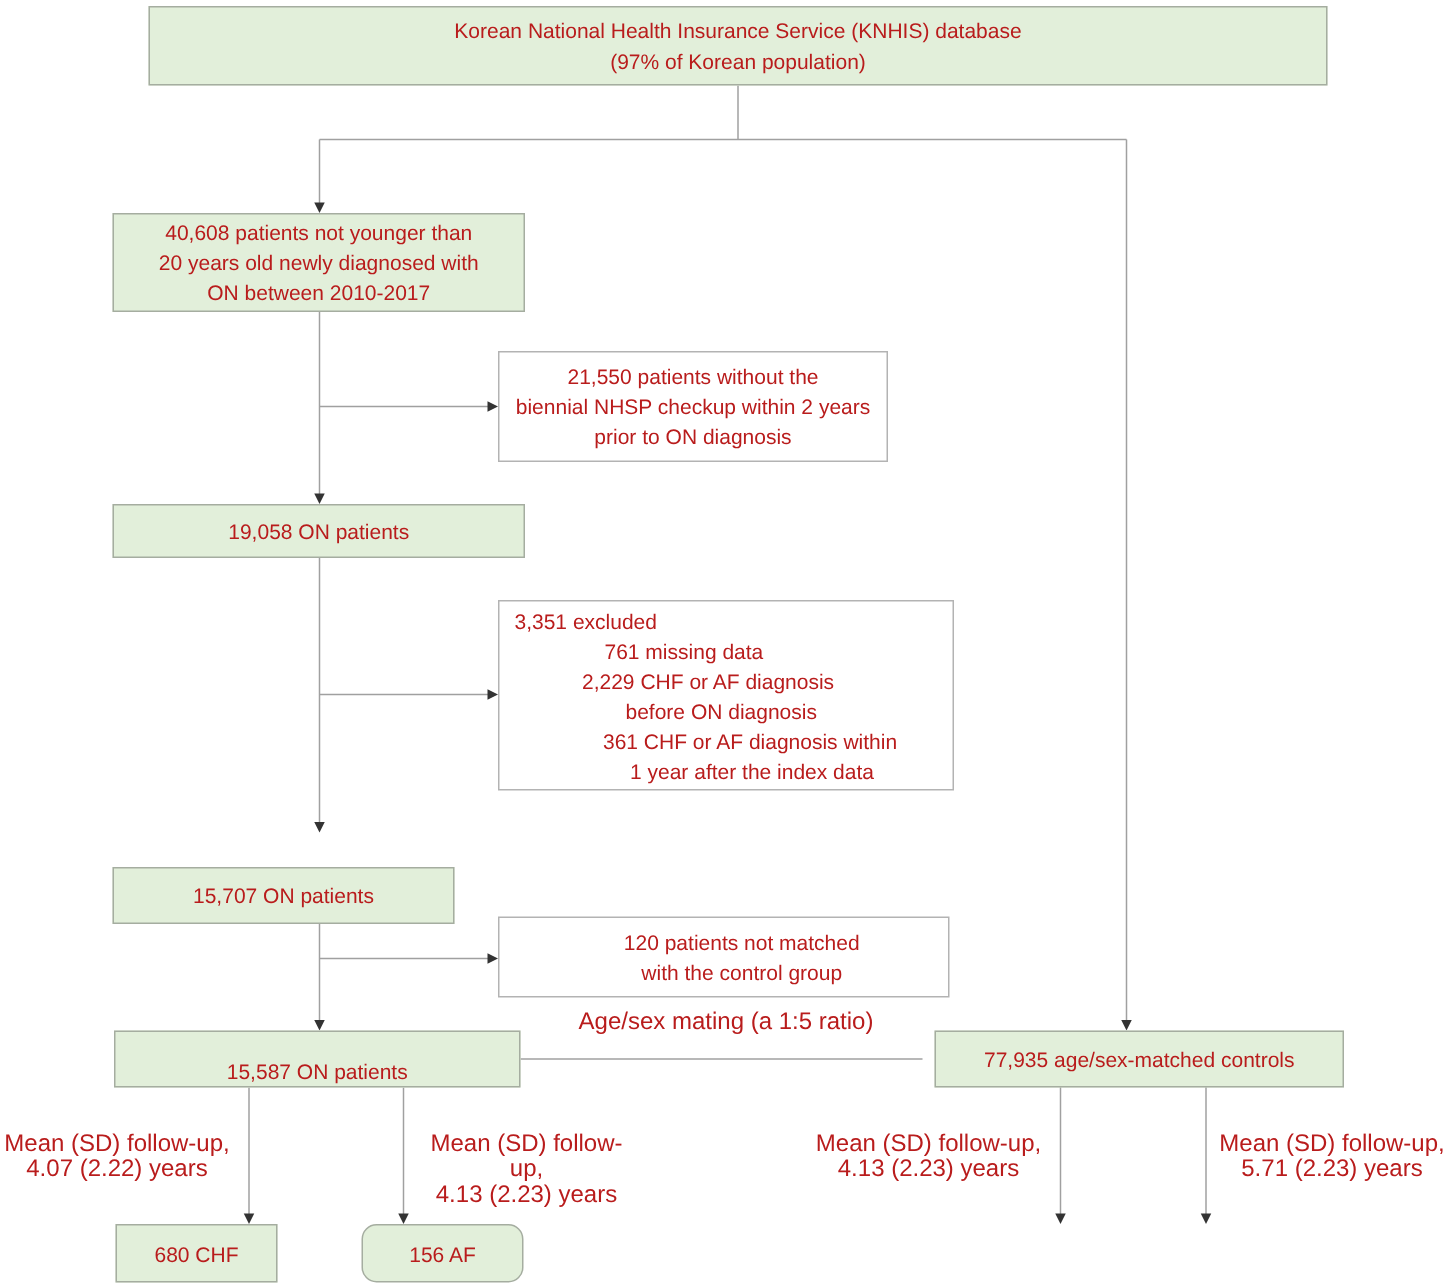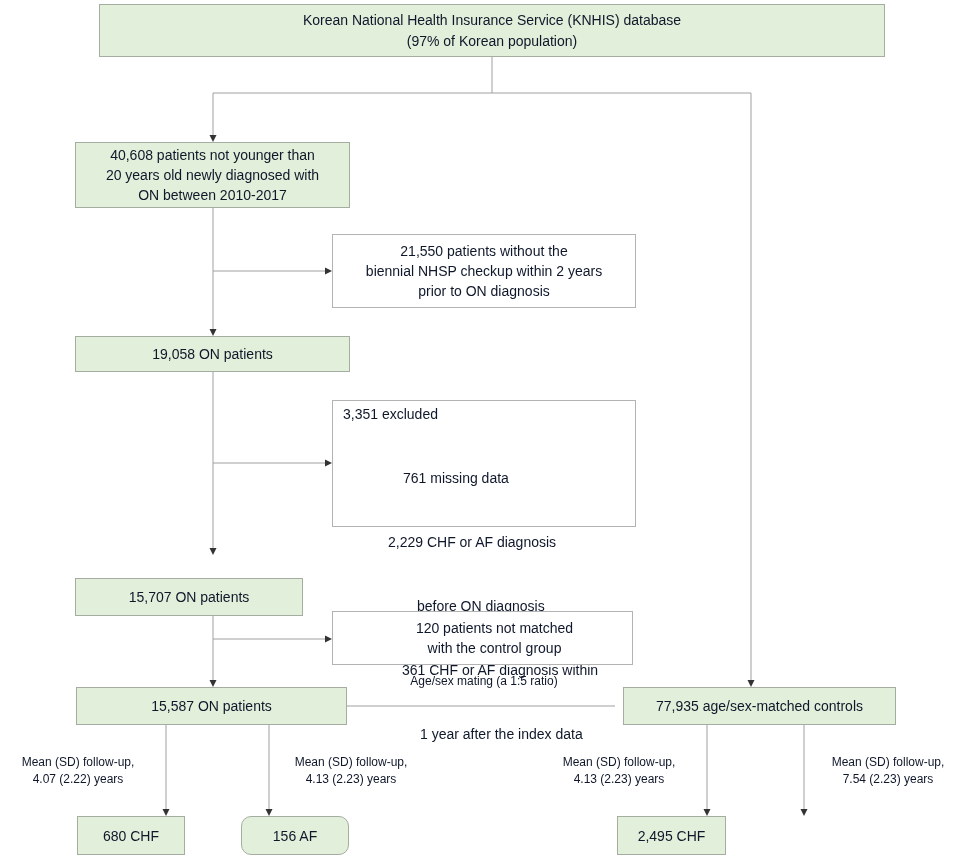--- a/index.html
+++ b/index.html
@@ -1,38 +1,38 @@
 <!DOCTYPE html>
 <html><head>
 <meta charset="utf-8">
 <style>
   html,body{margin:0;padding:0;background:#ffffff;}
   .canvas{
     position:relative;width:967px;height:856px;background:#ffffff;
-    font-family:"Liberation Sans",sans-serif;color:#0f172a;overflow:hidden;
+    font-family:"Liberation Sans",sans-serif;color:#b91c1c;overflow:hidden;
   }
   .connectors{position:absolute;left:0;top:0;}
   .connectors line{stroke:#a0a0a0;stroke-width:1;}
   .connectors polygon{fill:#333333;}
   .box{
     position:absolute;box-sizing:border-box;
     display:flex;flex-direction:column;justify-content:center;align-items:center;
     text-align:center;font-size:14px;line-height:20px;
   }
   .green{background:#e2efda;border:1px solid #a5ada0;}
   .white{background:#ffffff;border:1px solid #b3b3b3;}
   .box.src{line-height:21px;}
   .box.listbox{justify-content:flex-start;align-items:flex-start;text-align:left;padding-top:3px;}
   .listbox .ind0{padding-left:10px;}
   .listbox .ind1{padding-left:70px;}
   .listbox .ind2{padding-left:55px;}
   .listbox .ind3{padding-left:84px;}
   .listbox .ind4{padding-left:69px;}
   .listbox .ind5{padding-left:87px;}
-  .lbl{position:absolute;font-size:12px;line-height:17px;text-align:center;}
+  .lbl{position:absolute;font-size:16px;line-height:17px;text-align:center;}
 </style>
 </head>
 <body>
 
 <div class="canvas">
 
   <svg class="connectors" width="967" height="856" viewBox="0 0 967 856">
 
     <line x1="492" y1="57" x2="492" y2="93"></line>
 
@@ -72,49 +72,49 @@
     <div>Korean National Health Insurance Service (KNHIS) database</div>
     <div>(97% of Korean population)</div>
   </div>
 
   <div class="box green" style="left:75px;top:142px;width:275px;height:66px;">
     <div>40,608 patients not younger than</div>
     <div>20 years old newly diagnosed with</div>
     <div>ON between 2010-2017</div>
   </div>
 
-  <div class="box white" style="left:332px;top:234px;width:304px;height:74px;">
+  <div class="box white" style="left:332px;top:234px;width:260px;height:74px;">
     <div>21,550 patients without the</div>
     <div>biennial NHSP checkup within 2 years</div>
     <div>prior to ON diagnosis</div>
   </div>
 
   <div class="box green" style="left:75px;top:336px;width:275px;height:36px;">
     <div>19,058 ON patients</div>
   </div>
 
-  <div class="box white listbox" style="left:332px;top:400px;width:304px;height:127px;gap:44px;">
+  <div class="box white listbox" style="left:332px;top:400px;width:304px;height:127px;">
     <div class="ind0">3,351 excluded</div>
     <div class="ind1">761 missing data</div>
     <div class="ind2">2,229 CHF or AF diagnosis</div>
     <div class="ind3">before ON diagnosis</div>
     <div class="ind4">361 CHF or AF diagnosis within</div>
     <div class="ind5">1 year after the index data</div>
   </div>
 
   <div class="box green" style="left:75px;top:555px;width:228px;height:38px;margin-top:23px;">
     <div>15,707 ON patients</div>
   </div>
 
   <div class="box white" style="left:332px;top:611px;width:301px;height:54px;padding-left:24px;">
     <div>120 patients not matched</div>
     <div>with the control group</div>
   </div>
 
-  <div class="box green" style="left:76px;top:687px;width:271px;height:38px;">
+  <div class="box green" style="left:76px;top:687px;width:271px;height:38px;justify-content:flex-end;">
     <div>15,587 ON patients</div>
   </div>
 
   <div class="lbl" style="left:374px;top:673px;width:220px;">Age/sex mating (a 1:5 ratio)</div>
 
   <div class="box green" style="left:623px;top:687px;width:273px;height:38px;">
     <div>77,935 age/sex-matched controls</div>
   </div>
 
   <div class="lbl" style="left:2px;top:754px;width:152px;">
@@ -124,26 +124,23 @@
   <div class="lbl" style="left:276px;top:754px;width:150px;">
     <div>Mean (SD) follow-up,</div>
     <div>4.13 (2.23) years</div>
   </div>
   <div class="lbl" style="left:542px;top:754px;width:154px;">
     <div>Mean (SD) follow-up,</div>
     <div>4.13 (2.23) years</div>
   </div>
   <div class="lbl" style="left:810px;top:754px;width:156px;">
     <div>Mean (SD) follow-up,</div>
-    <div>7.54 (2.23) years</div>
+    <div>5.71 (2.23) years</div>
   </div>
 
   <div class="box green" style="left:77px;top:816px;width:108px;height:39px;">
     <div>680 CHF</div>
   </div>
   <div class="box green" style="left:241px;top:816px;width:108px;height:39px;border-radius:10px;">
     <div>156 AF</div>
   </div>
-  <div class="box green" style="left:617px;top:816px;width:109px;height:39px;">
-    <div>2,495 CHF</div>
-  </div>
 
 </div>
 
 </body></html>

